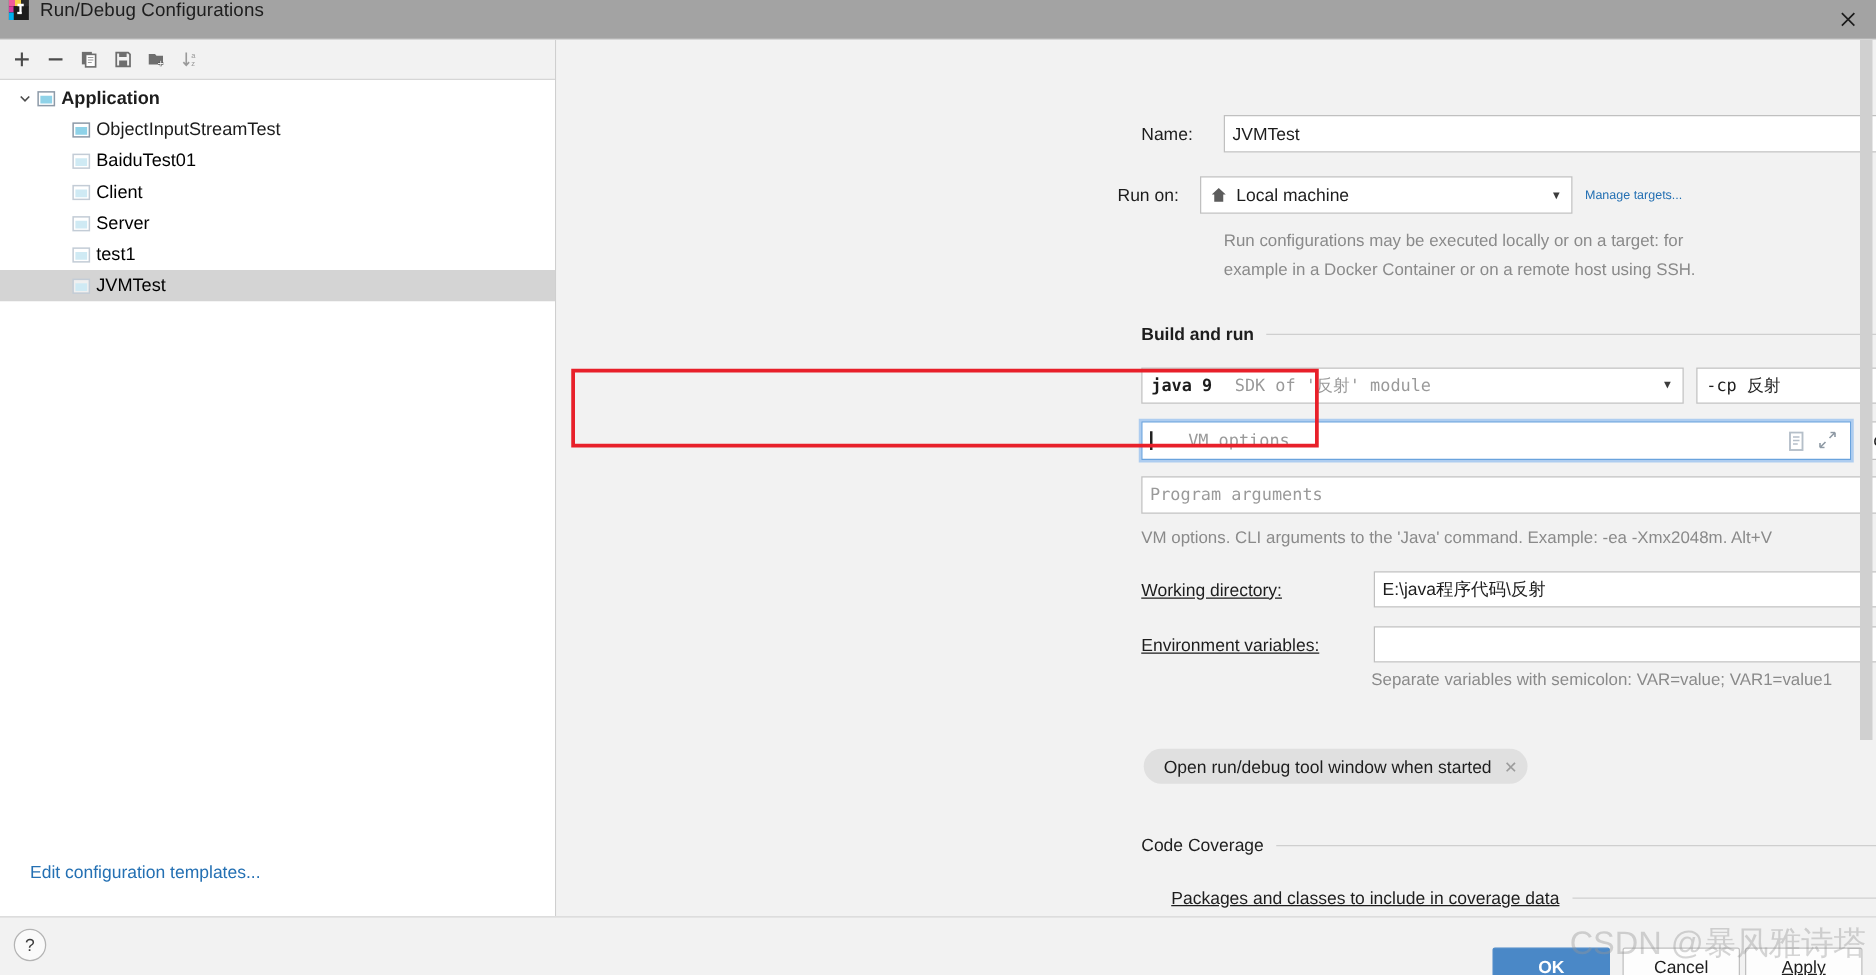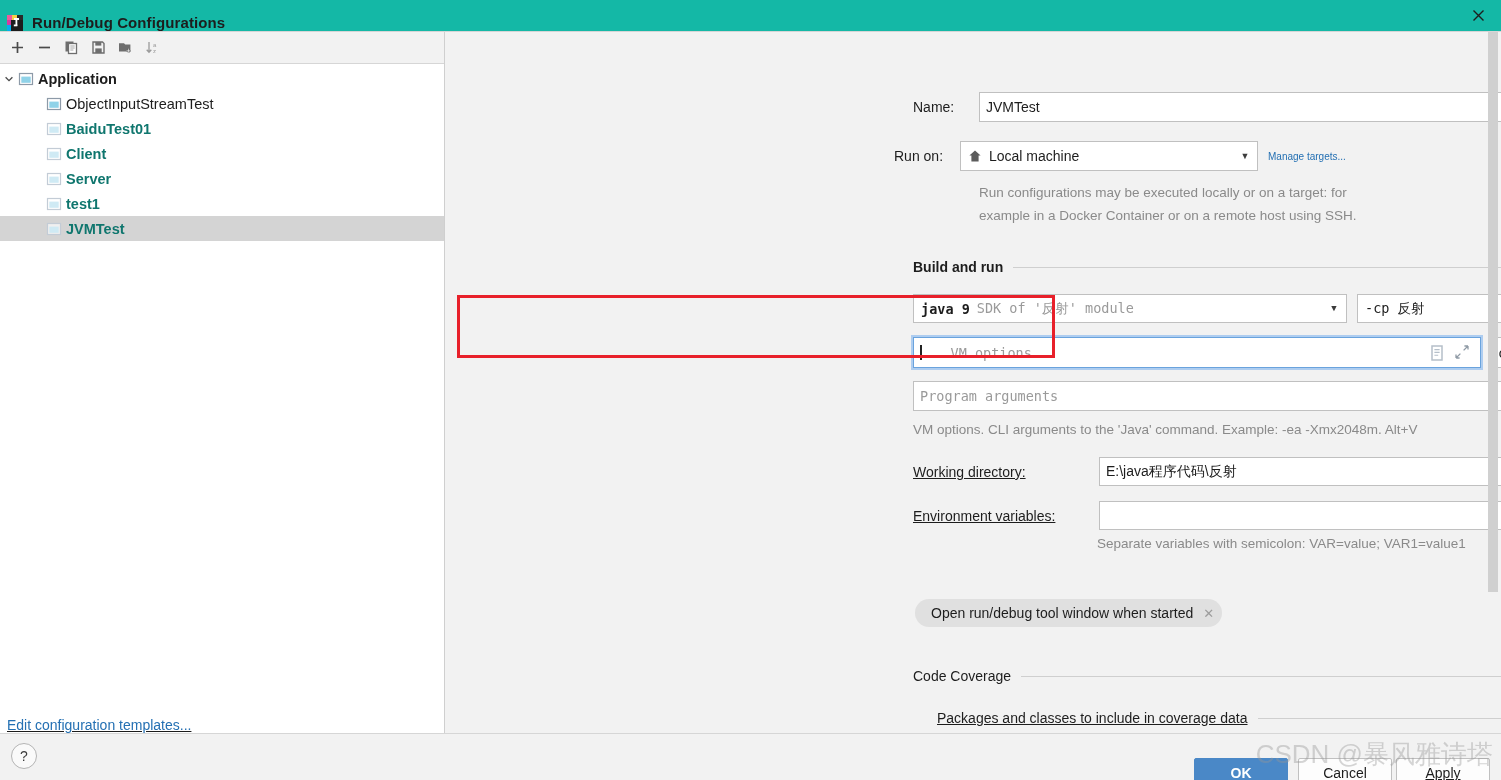--- a/index.html
+++ b/index.html
@@ -21,26 +21,25 @@
     height: 780px;
     position: relative;
     background: #f2f2f2;
     display: flex;
     flex-direction: column;
   }
 
   
   .titlebar {
     height: 31px;
-    background: #14b8a6;
-    display: flex;
-    align-items: flex-end;
+    background: #a3a3a3;
+    display: flex;
+    align-items: flex-start;
     flex: 0 0 auto;
     position: relative;
-    font-weight: bold;
   }
   .titlebar .appicon {
     width: 16px;
     height: 16px;
     margin-left: 7px;
     margin-right: 9px;
     position: relative;
     flex: 0 0 auto;
   }
   .titlebar .title {
@@ -101,52 +100,51 @@
     flex: 1 1 auto;
     overflow: hidden;
     padding-top: 2px;
     background: #fff;
   }
   .treerow {
     height: 25px;
     display: flex;
     align-items: center;
     cursor: default;
-    padding-left: 0;
+    padding-left: 11px;
     white-space: nowrap;
   }
   .treerow.selected { background: #d4d4d4; }
   .arrowcell {
     width: 18px;
     display: flex;
     align-items: center;
     justify-content: center;
     flex: 0 0 18px;
   }
   .indent2 { width: 46px; flex: 0 0 46px; }
   .nodeicon {
     width: 16px;
     height: 16px;
     margin-right: 4px;
     flex: 0 0 16px;
     display: block;
   }
   .treelabel { font-size: 14.5px; }
   .treelabel.bold { font-weight: bold; }
-  .treelabel.dim { color: #0f766e; font-weight: bold; }
+  .treelabel.dim { color: #000000; }
 
   .leftfooter {
     height: 44px;
     flex: 0 0 auto;
     background: #ffffff;
     display: flex;
-    align-items: flex-end;
-    padding-left: 7px;
+    align-items: flex-start;
+    padding-left: 24px;
     border-top: 0;
-    text-decoration: underline;
   }
   .linklike {
     color: #2470b3;
     font-size: 14px;
     cursor: default;
   }
 
   
   .rightpanel {
     flex: 1 1 auto;
@@ -553,21 +551,21 @@
         </div>
 
         <div class="sectionhdr" style="position:absolute; left:468px; top:227px; width:1010px;">
           <span>Build and run</span>
           <span class="rule"></span>
 
         </div>
 
         <div class="combo mono" style="position:absolute; left:468px; top:262px; width:434px; height:29px; font-family:'DejaVu Sans Mono',monospace; font-size:13.5px;">
           <span style="font-weight:bold;">java 9</span>
-          <span style="color:#9a9a9a; margin-left:7px;">SDK of '反射' module</span>
+          <span style="color:#9a9a9a; margin-left:18px;">SDK of '反射' module</span>
           <span class="caret">▼</span>
         </div>
 
         <div class="combo mono" style="position:absolute; left:912px; top:262px; width:566px; height:29px; font-family:'DejaVu Sans Mono',monospace; font-size:13.5px;">
           <span>-cp 反射</span>
 
         </div>
 
         <div class="field mono focusring" style="position:absolute; left:468px; top:305px; width:568px; height:31px; font-family:'DejaVu Sans Mono',monospace;gap:28px;">
           <span class="caretbar"></span>

